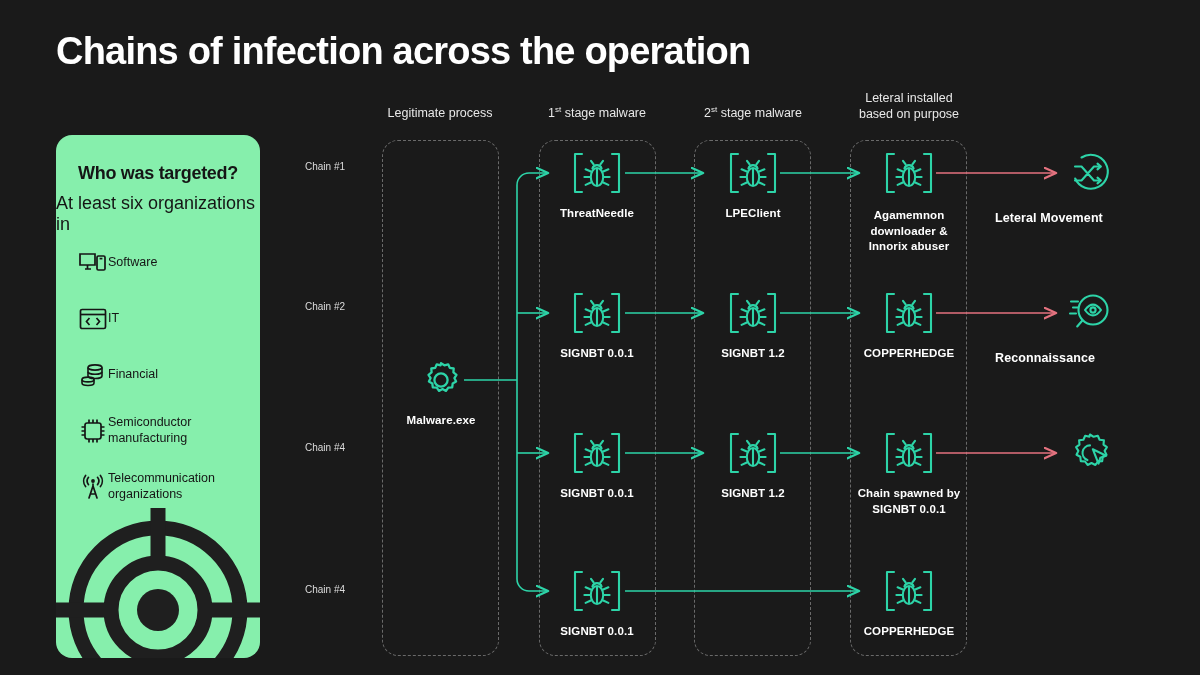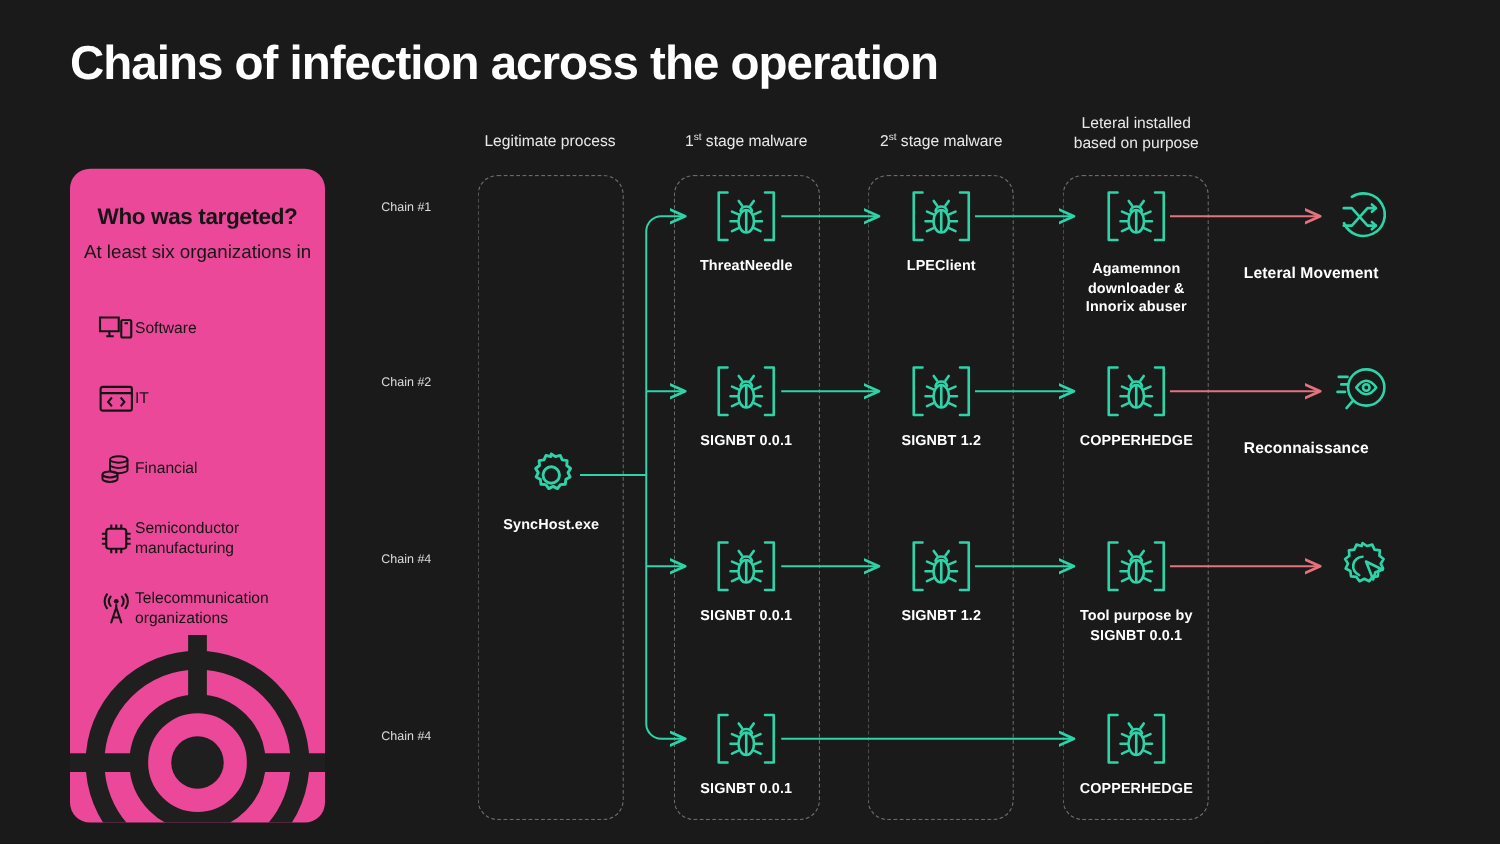--- a/index.html
+++ b/index.html
@@ -16,32 +16,32 @@
   .title {
     position:absolute; left:56px; top:30px;
     font-size:38px; font-weight:bold; letter-spacing:-0.8px;
     color:#ffffff; white-space:nowrap;
   }
 
   
   .panel {
     position:absolute; left:56px; top:135px;
     width:204px; height:523px;
-    background:#ec4899; border-radius:16px;
+    background:#86efac; border-radius:16px;
     overflow:hidden;
   }
   .panel-title {
     position:absolute; left:0; right:0; top:28px;
     text-align:center; color:#151515;
     font-size:18px; font-weight:bold; letter-spacing:-0.3px;
   }
   .panel-sub {
     position:absolute; left:0; right:0; top:58px;
-    text-align:center; color:#151515;
-    font-size:15px; font-weight:500;
+    text-align:left; color:#151515;
+    font-size:18px; font-weight:500;
   }
   .panel-list { position:absolute; left:22px; top:100px; width:180px; }
   .panel-item {
     display:flex; align-items:center; 
     height:56px;
   }
   .panel-item .pi-icon {
     width:30px; height:30px; flex:0 0 30px;
     display:flex; align-items:center; justify-content:center;
   }
@@ -231,21 +231,21 @@
     <path d="M936 453 H1056" stroke="#E4727F" stroke-width="1.6" fill="none" marker-end="url(#ah-red)"></path>
   </svg>
 
   <div class="node" style="left:441px;top:357px;">
     <div class="node-ico">
       <svg width="42" height="42" viewBox="0 0 42 42" fill="none" stroke="#2DD4A8" stroke-width="2.3" stroke-linejoin="round">
         <path d="M21 4.2l3.4 2.1 3.8-1 1.6 3.6 3.9.6-.3 3.9 3.1 2.4-2.1 3.3 1.7 3.5-3.4 1.9-.5 3.9-3.9.3-2.3 3.2-3.5-1.8-3.5 1.8-2.3-3.2-3.9-.3-.5-3.9-3.4-1.9 1.7-3.5-2.1-3.3 3.1-2.4-.3-3.9 3.9-.6 1.6-3.6 3.8 1z"></path>
         <circle cx="21" cy="21" r="6.6"></circle>
       </svg>
     </div>
-    <div class="node-label">SyncHost.exe</div>
+    <div class="node-label">Malware.exe</div>
   </div>
 
   <div class="node" style="left:597px;top:150px;">
     <div class="node-ico">
       <svg width="52" height="44" viewBox="0 0 52 44" fill="none" stroke="#2DD4A8" stroke-width="2.1" stroke-linecap="round" stroke-linejoin="round">
         <path d="M11 3H4v38h7M41 3h7v38h-7"></path>
         <ellipse cx="26" cy="26" rx="6.2" ry="9"></ellipse>
         <path d="M21.4 17.6a4.8 4.8 0 0 1 9.2 0"></path>
         <path d="M22.6 13.4l-2.6-3.6M29.4 13.4l2.6-3.6"></path>
         <path d="M19.8 20.5l-5.2-2.2M19 26h-5.6M19.8 31.5l-5.2 2.4M32.2 20.5l5.2-2.2M33 26h5.6M32.2 31.5l5.2 2.4"></path>
@@ -381,21 +381,21 @@
     <div class="node-ico">
       <svg width="52" height="44" viewBox="0 0 52 44" fill="none" stroke="#2DD4A8" stroke-width="2.1" stroke-linecap="round" stroke-linejoin="round">
         <path d="M11 3H4v38h7M41 3h7v38h-7"></path>
         <ellipse cx="26" cy="26" rx="6.2" ry="9"></ellipse>
         <path d="M21.4 17.6a4.8 4.8 0 0 1 9.2 0"></path>
         <path d="M22.6 13.4l-2.6-3.6M29.4 13.4l2.6-3.6"></path>
         <path d="M19.8 20.5l-5.2-2.2M19 26h-5.6M19.8 31.5l-5.2 2.4M32.2 20.5l5.2-2.2M33 26h5.6M32.2 31.5l5.2 2.4"></path>
         <path d="M26 18.5V34"></path>
       </svg>
     </div>
-    <div class="node-label" style="max-width:108px;margin:10px auto 0;">Tool purpose by SIGNBT 0.0.1</div>
+    <div class="node-label" style="max-width:108px;margin:10px auto 0;">Chain spawned by SIGNBT 0.0.1</div>
   </div>
 
   <div class="outcome" style="left:1090px;top:430px;">
     <div class="node-ico">
       <svg width="46" height="46" viewBox="0 0 46 46" fill="none" stroke="#2DD4A8" stroke-width="2.1" stroke-linecap="round" stroke-linejoin="round">
         <path d="M23 4.5l3.6 2.3 4.2-1.1 1.8 4 4.3.6-.4 4.3 3.4 2.6-2.3 3.7 1.9 3.9-3.8 2-.5 4.3-4.3.4-2.5 3.5-3.9-2-3.9 2-2.5-3.5-4.3-.4-.5-4.3-3.8-2 1.9-3.9-2.3-3.7 3.4-2.6-.4-4.3 4.3-.6 1.8-4 4.2 1.1z"></path>
         <path d="M23 15.4a7.6 7.6 0 0 0-2.6 14.7"></path>
         <path d="M25.8 19.2l13.4 6.6-5.9 1.9-1.8 5.9-5.7-14.4z"></path>
       </svg>
     </div>

